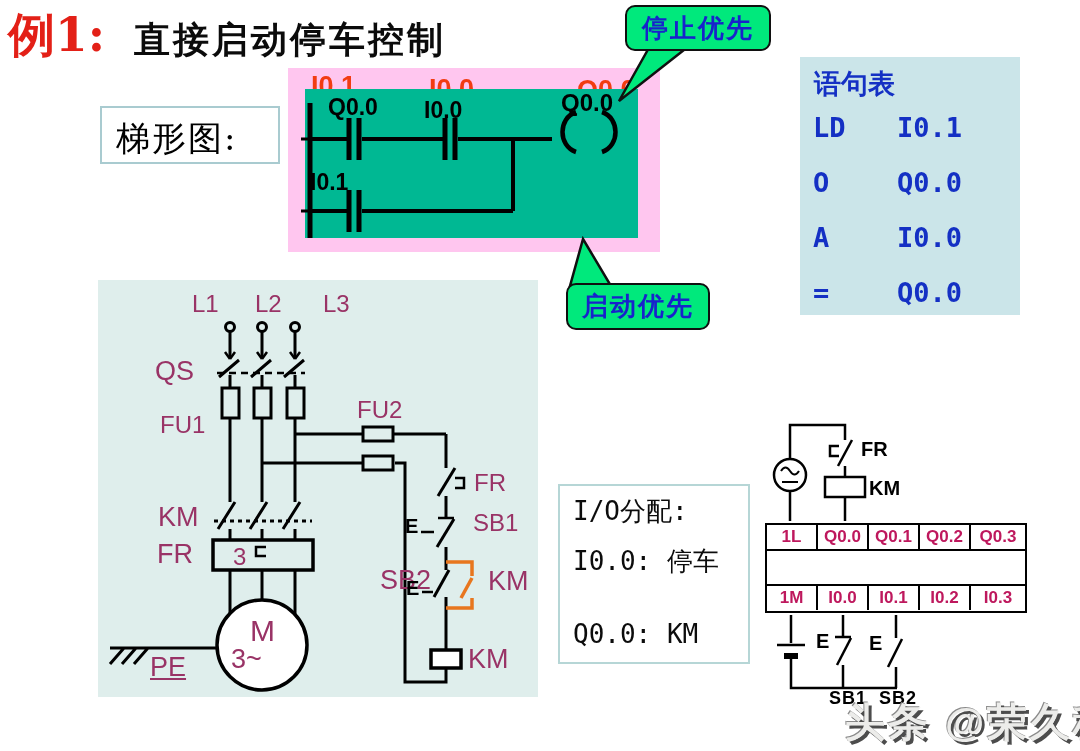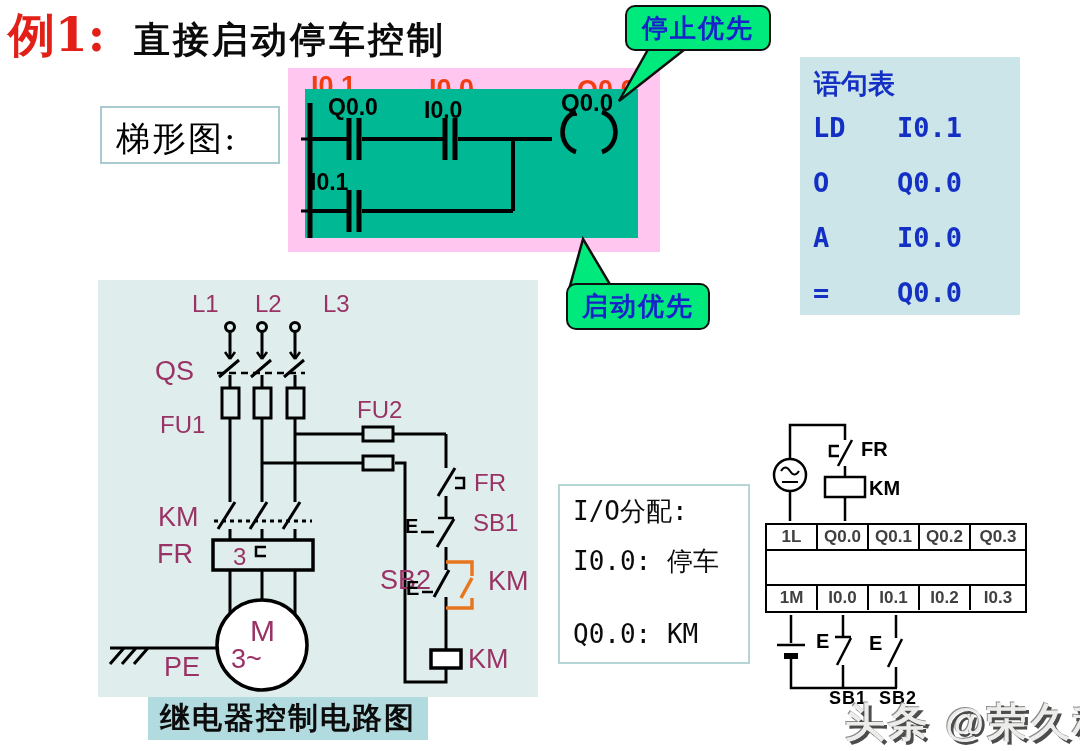--- a/index.html
+++ b/index.html
@@ -53,21 +53,21 @@
   
   .plc-svg{left:755px;top:400px;z-index:3;}
   .plc-box{left:765px;top:523px;width:262px;height:90px;border:2.5px solid #000;
            background:#fff;box-sizing:border-box;z-index:4;}
   .plc-row{display:flex;height:24px;}
   .plc-row.top{border-bottom:2px solid #000;}
   .plc-row.bottom{border-top:2px solid #000;}
   .plc-mid{height:33px;}
   .plc-cell{box-sizing:border-box;border-right:2px solid #000;flex:0 0 51px;
             display:flex;align-items:center;justify-content:center;
-            font-size:17px;font-weight:600;color:#404040;}
+            font-size:17px;font-weight:600;color:#be185d;}
   .plc-cell:last-child{border-right:none;flex:1 1 auto;border-radius:10px;}
   .plc-lbl{font-size:20px;font-weight:600;color:#000;z-index:5;}
   .sb-lbl{font-size:18px;font-weight:600;color:#000;z-index:5;letter-spacing:1px;word-spacing:6px;}
   
   .watermark{left:845px;top:695px;font-size:40px;font-weight:bold;letter-spacing:3px;
              color:#ececea;z-index:40;
              text-shadow:3px 3px 0 #4c4c4c,-1px -1px 0 #8a8a8a;}
 </style>
 </head>
 <body>
@@ -192,26 +192,23 @@
   <div class="abs pur-lg" style="left:158px;top:502px;">KM</div>
   <div class="abs pur-lg" style="left:157px;top:539px;">FR</div>
   <div class="abs pur" style="left:233px;top:543px;">3</div>
   <div class="abs pur" style="left:474px;top:469px;">FR</div>
   <div class="abs pur" style="left:473px;top:509px;">SB1</div>
   <div class="abs pur-lg" style="left:380px;top:565px;">SB2</div>
   <div class="abs pur-lg" style="left:488px;top:566px;">KM</div>
   <div class="abs pur-lg" style="left:468px;top:644px;">KM</div>
   <div class="abs pur-lg" style="left:250px;top:614px;font-size:30px;">M</div>
   <div class="abs pur-lg" style="left:231px;top:644px;">3~</div>
-  <div class="abs pur-lg" style="left:164px;top:652px;">PE</div>
+  <div class="abs pur-lg" style="left:150px;top:652px;text-decoration:underline;">PE</div>
   <div class="abs e-lbl" style="left:405px;top:515px;">E</div>
   <div class="abs e-lbl" style="left:406px;top:577px;">E</div>
-  <div class="abs caption-strip">
-    <span>继电器控制电路图</span>
-  </div>
 
   <div class="abs io-box">
     <div class="io-line" style="top:8px;">I/O分配:</div>
     <div class="io-line" style="top:58px;">I0.0: 停车</div>
     <div class="io-line" style="top:133px;">Q0.0: KM</div>
   </div>
 
   <svg class="abs plc-svg" width="285" height="300" viewBox="0 0 285 300">
     <g stroke="#000" stroke-width="2.5" fill="none">
       <circle cx="35" cy="75" r="16"></circle>

